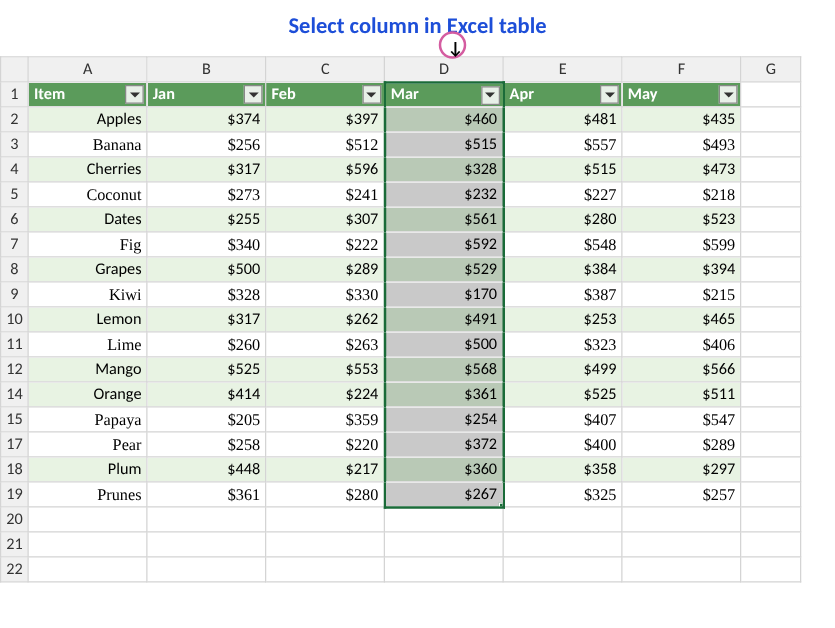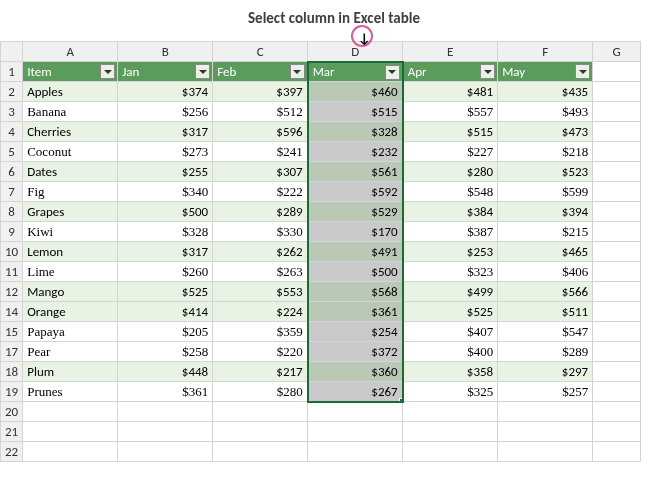--- a/index.html
+++ b/index.html
@@ -10,23 +10,23 @@
     font-size: 13px;
     background: #fff;
     width: 668px;
     height: 502px;
     overflow: hidden;
     position: relative;
   }
   .title {
     text-align: center;
     font-weight: bold;
-    font-size: 15px;
+    font-size: 18px;
     padding: 9px 0 14px 0;
-    color: #404040;
+    color: #1d4ed8;
   }
   .sheet {
     border-collapse: collapse;
     table-layout: fixed;
   }
   .sheet td, .sheet th {
     border: 1px solid #d4d4d4;
     height: 20px;
     padding: 0 4px;
     overflow: hidden;
@@ -49,21 +49,21 @@
     font-size: 13px;
     width: 20px;
   }
   .corner {
     background: #f0f0f0;
     border: 1px solid #ccc;
   }
   .thead-cell {
     background: #5b9b5b;
     color: #fff;
-    font-weight: normal;
+    font-weight: bold;
     text-align: left;
     position: relative;
     padding-left: 4px;
     border: 1px solid #fff;
   }
   .filter-btn {
     position: absolute;
     right: 2px;
     top: 2px;
     width: 15px;
@@ -78,21 +78,21 @@
     content: "";
     border-left: 4px solid transparent;
     border-right: 4px solid transparent;
     border-top: 4px solid #333;
   }
   .data-even { background: #e8f3e3; }
   .data-odd  { background: #ffffff; font-family: Liberation Serif, serif; }
   .sel-even { background: #b9c9b6; }
   .sel-odd  { background: #c9c9c9; }
   .data-cell { border: 1px solid #b7d9b0; }
-  .item-cell { text-align: left; }
+  .item-cell { text-align: right; }
   .num-cell  { text-align: right; }
   .sel-col {
     border-left: 2px solid #1a6b38 !important;
     border-right: 2px solid #1a6b38 !important;
   }
   .sel-top { border-top: 2px solid #1a6b38 !important; }
   .sel-bot { border-bottom: 2px solid #1a6b38 !important; position:relative; }
   .handle {
     position: absolute;
     right: -3px;

